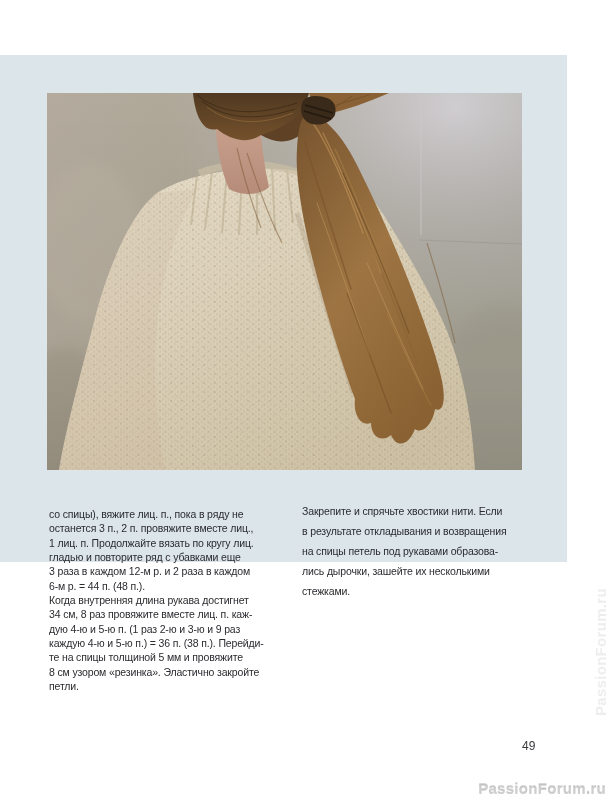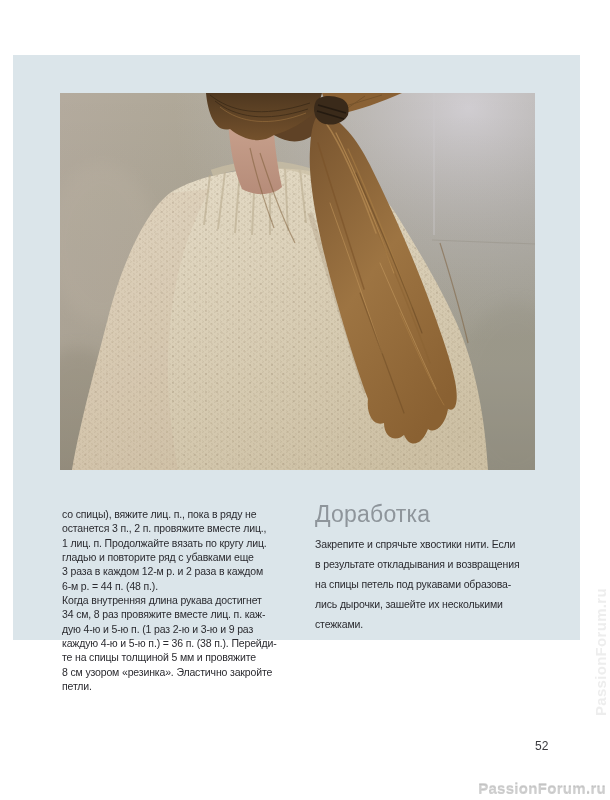--- a/index.html
+++ b/index.html
@@ -2,22 +2,22 @@
 <html><head>
 <meta charset="utf-8">
 <style>
   html,body { margin:0; padding:0; }
   body {
     width:610px; height:800px; position:relative;
     background:#ffffff; overflow:hidden;
     font-family:"Liberation Sans", sans-serif;
   }
   .page {
-    position:absolute; left:13px; top:55px;
-    width:567px; height:585px;
+    position:absolute; left:0; top:55px;
+    width:567px; height:507px;
     background:#dbe5ea;
   }
   .photo {
     position:absolute; left:47px; top:38px;
     width:475px; height:377px;
   }
   .photo svg { display:block; }
   .col-left {
     position:absolute; left:49px; top:452px; width:254px;
     font-size:10.5px; line-height:14.35px; letter-spacing:-0.15px;
@@ -192,26 +192,25 @@
 6-м р. = 44 п. (48 п.).
 Когда внутренняя длина рукава достигнет
 34 см, 8 раз провяжите вместе лиц. п. каж-
 дую 4-ю и 5-ю п. (1 раз 2-ю и 3-ю и 9 раз
 каждую 4-ю и 5-ю п.) = 36 п. (38 п.). Перейди-
 те на спицы толщиной 5 мм и провяжите
 8 см узором «резинка». Эластично закройте
 петли.</div>
 
   <div class="col-right">
-    <h2 class="heading">Доработка</h2>
     <div class="body">Закрепите и спрячьте хвостики нити. Если
 в результате откладывания и возвращения
 на спицы петель под рукавами образова-
 лись дырочки, зашейте их несколькими
 стежками.</div>
   </div>
 
-  <div class="page-number">52</div>
+  <div class="page-number">49</div>
 </div>
 
 <div class="wm-side">PassionForum.ru</div>
 
 <div class="wm-bottom">PassionForum.ru</div>
 
 </body></html>

